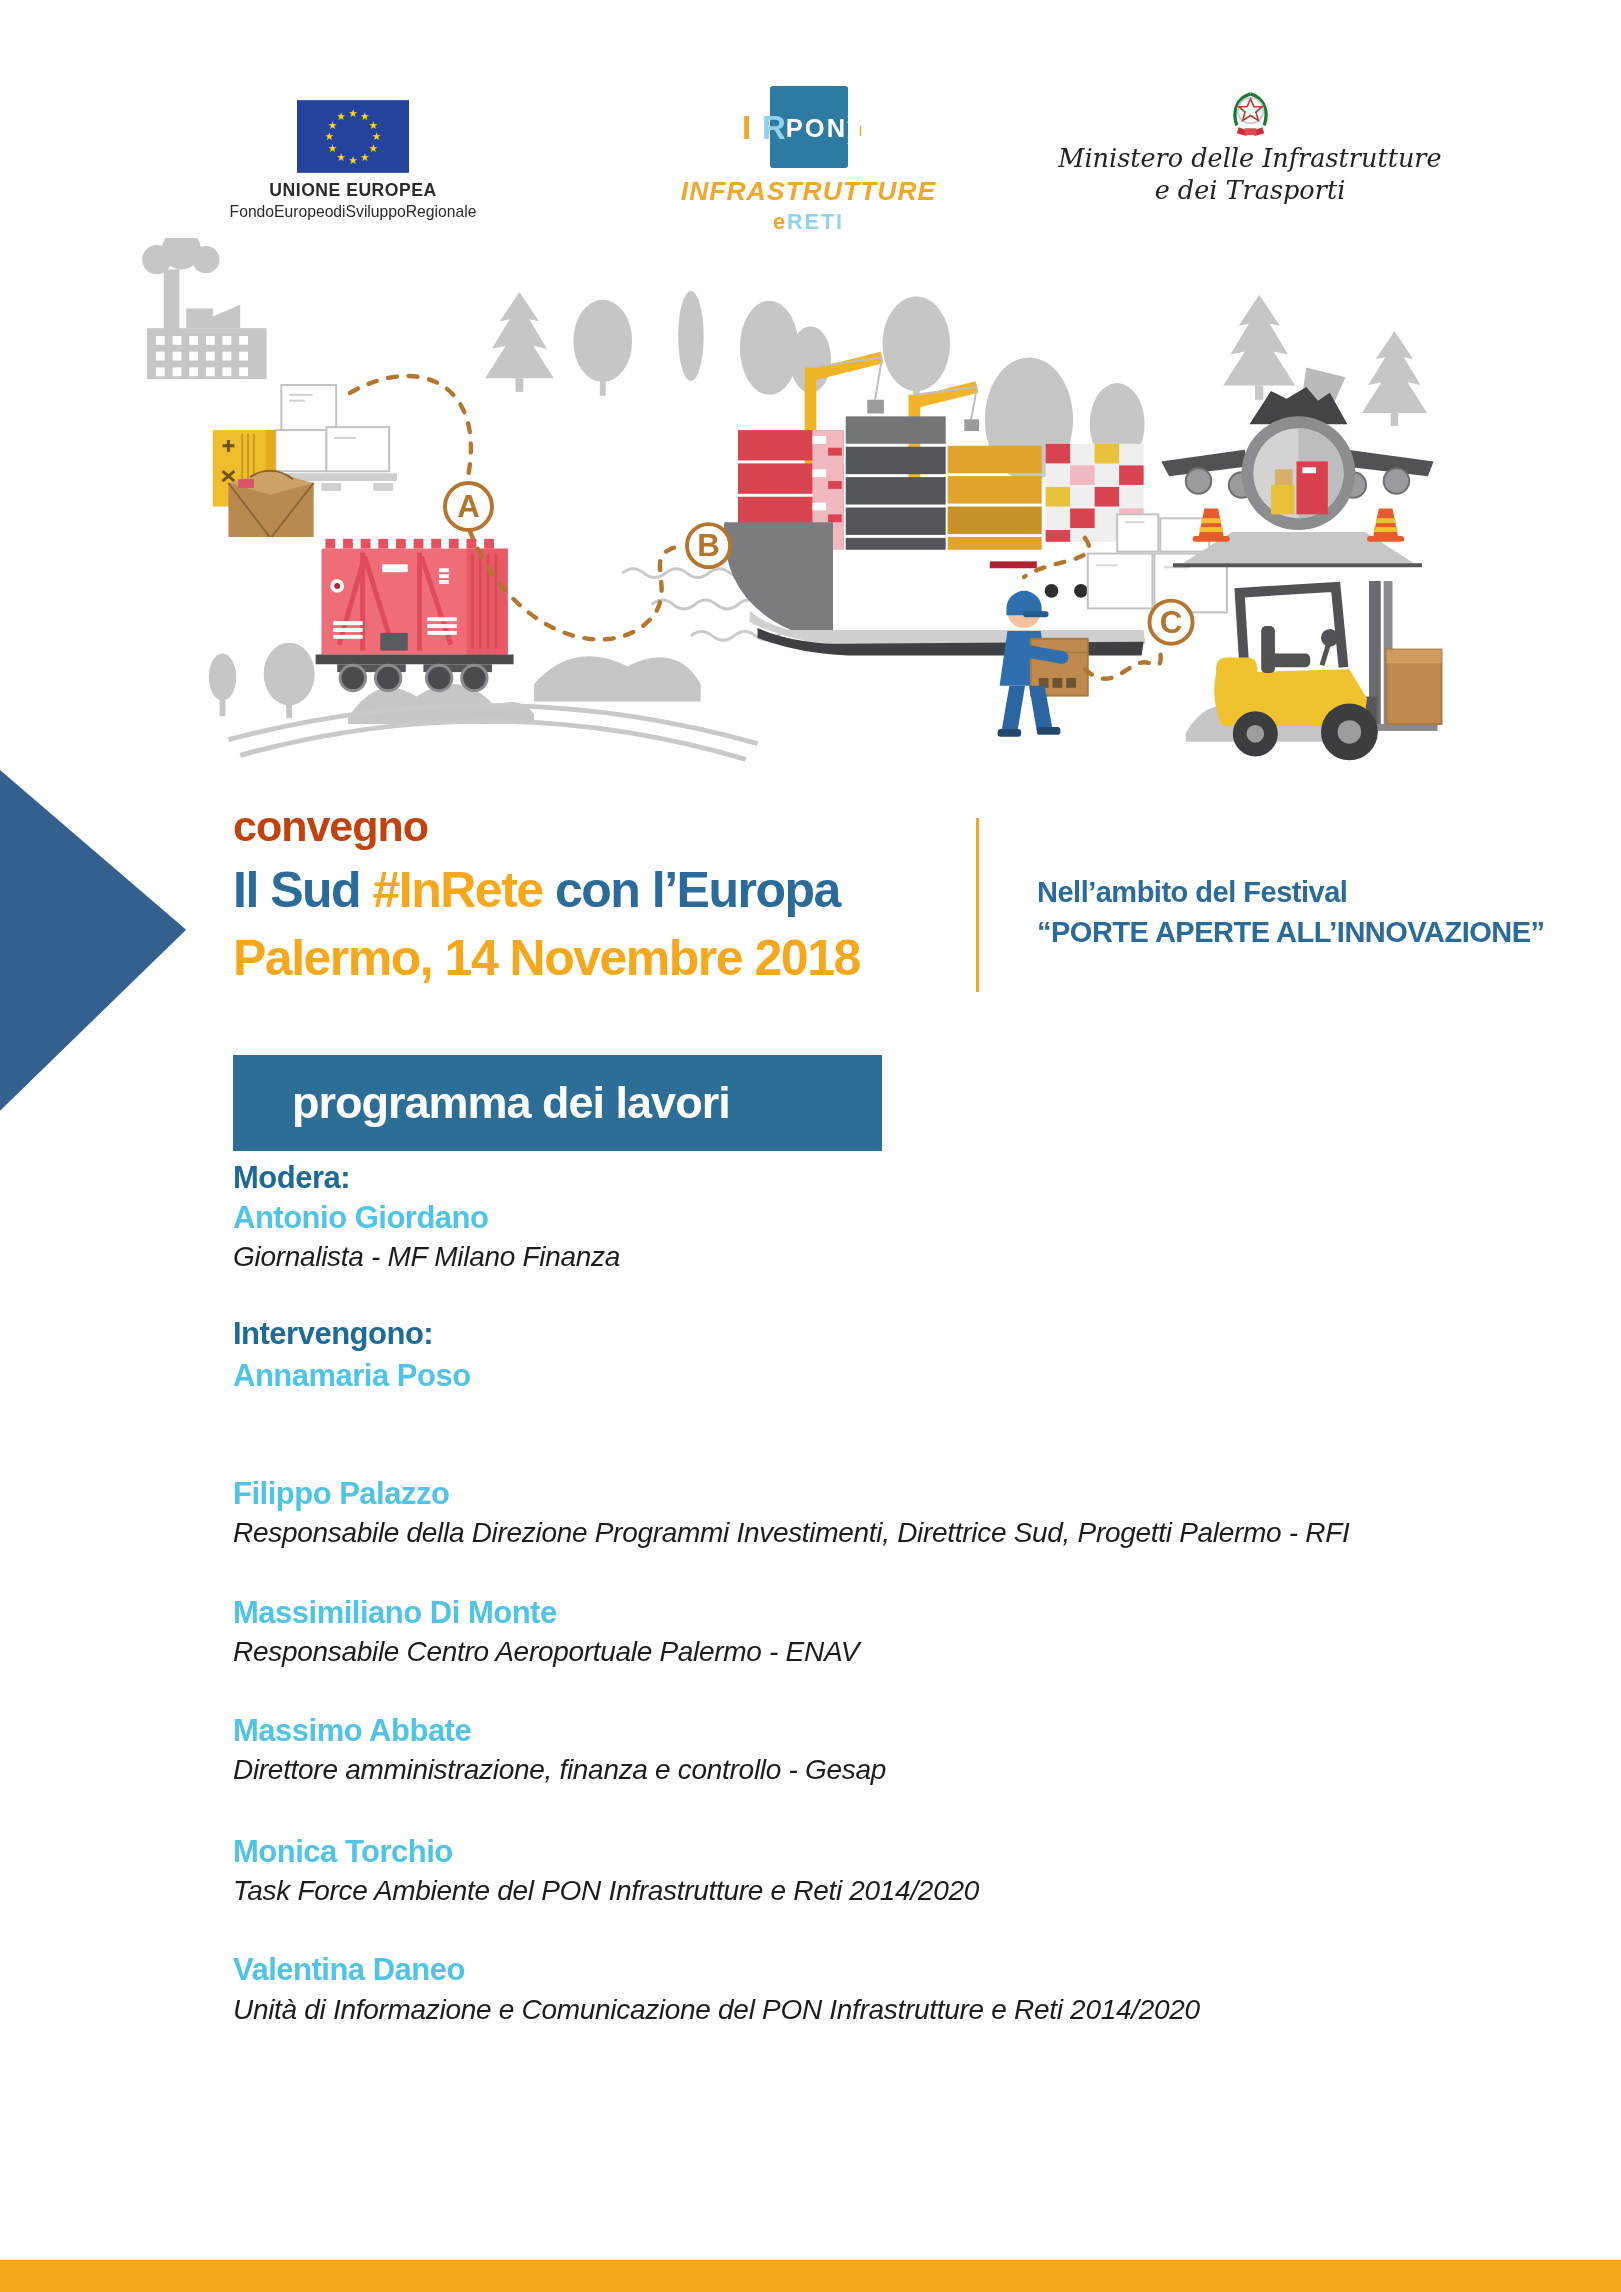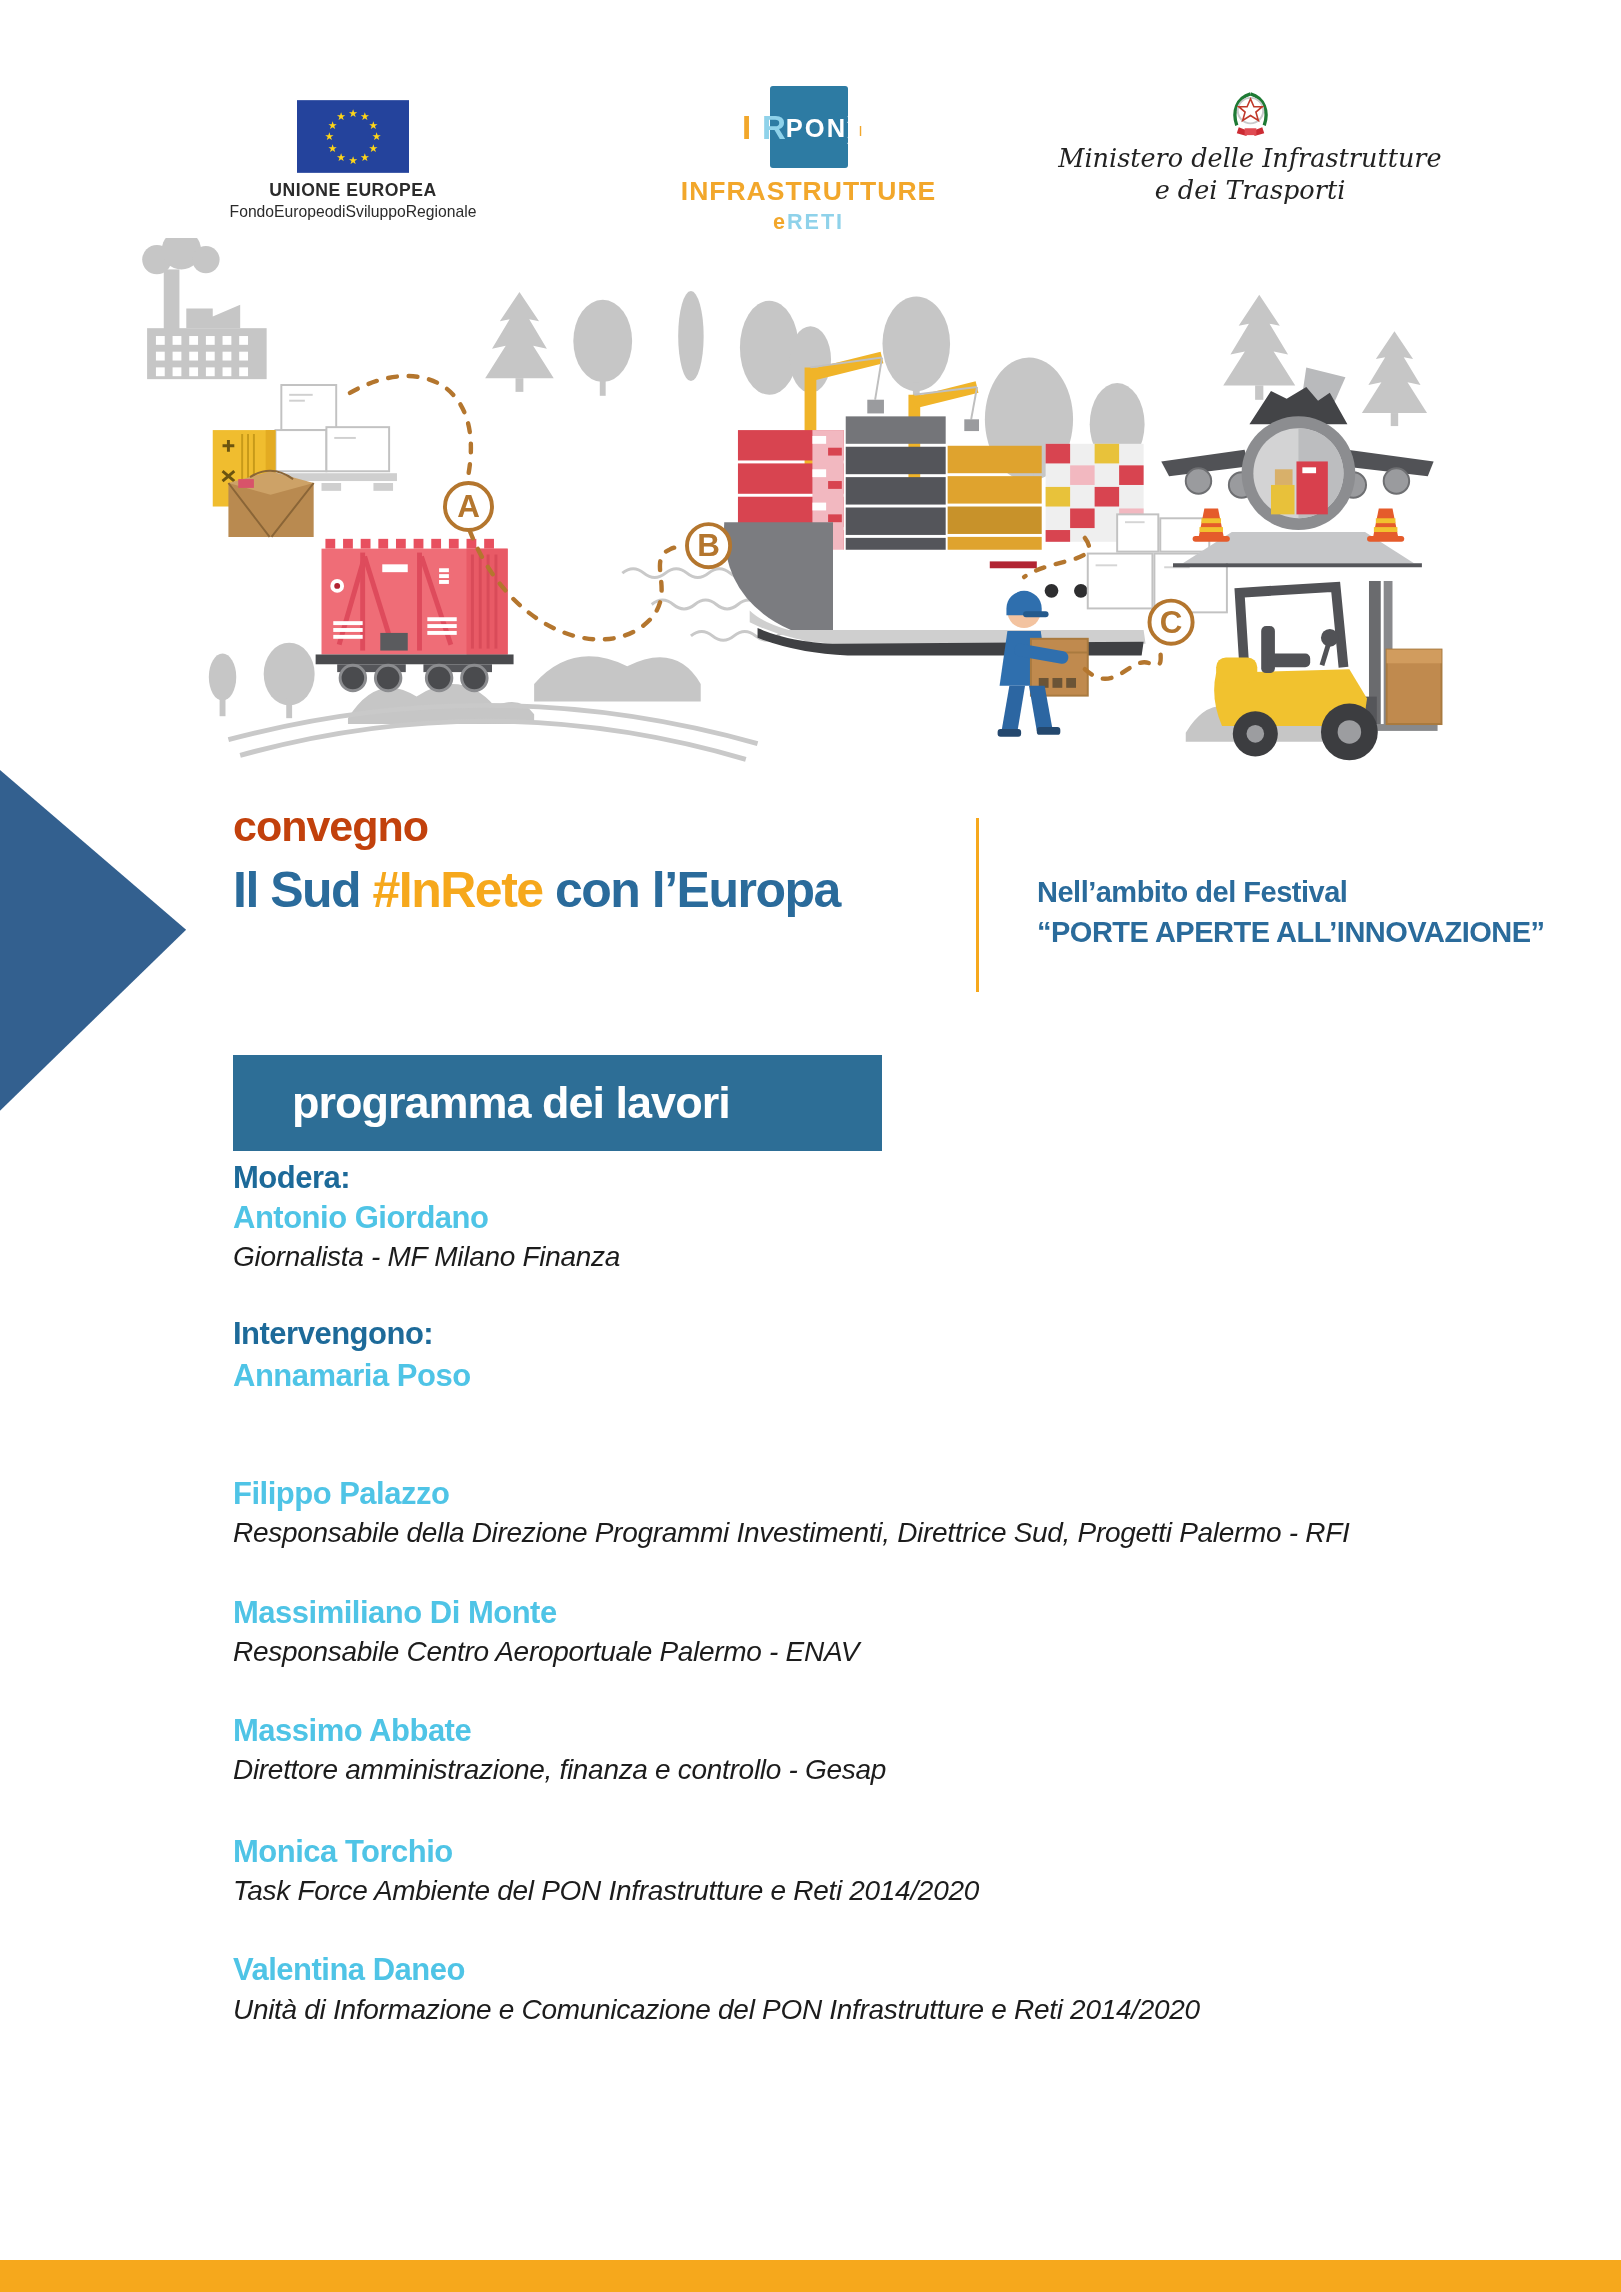--- a/index.html
+++ b/index.html
@@ -16,21 +16,21 @@
   .logo-pon{left:676px;top:86px;width:265px;text-align:center;}
   .pon-square{width:78px;height:82px;margin:0 auto;background:#2d7ba3;border-radius:2.9px;
               display:flex;flex-direction:row;align-items:center;justify-content:center;line-height:1;}
   .pon-ier{font-weight:700;}
   .pon-ier .i{color:#f2a72b;font-size:33px;}
   .pon-ier .e{color:#ffffff;font-size:19.6px;}
   .pon-ier .r{color:#8fd2ea;font-size:33px;}
   .pon-pon{color:#ffffff;font-weight:700;font-size:25.5px;letter-spacing:2px;margin-top:2.9px;}
   .pon-years{color:#ffffff;font-size:10.8px;margin-top:5.9px;letter-spacing:1px;}
   .pon-years .sep{color:#f2a72b;font-weight:700;}
-  .pon-l1{margin-top:7.8px;color:#f2a72b;font-weight:700;font-size:26.5px;letter-spacing:1px;}
+  .pon-l1{margin-top:7.8px;color:#f2a72b;font-weight:700;font-size:26.5px;letter-spacing:1px;font-style:italic;}
   .pon-l2{margin-top:2px;font-weight:700;font-size:21.6px;letter-spacing:2px;}
   .pon-l2 .e{color:#f2a72b;}
   .pon-l2 .rest{color:#8fd2ea;}
 
   .logo-min{left:1044px;top:90px;width:412px;text-align:center;color:#222;}
   .logo-min .emblem{display:block;margin:0 auto;}
   .logo-min .l1,.logo-min .l2{font-family:"DejaVu Serif", serif;font-style:italic;font-size:25.5px;line-height:1.25;}
 
   
   .arrow-left{left:0;top:757px;}
@@ -442,20 +442,21 @@
   <svg class="abs arrow-left" width="191" height="358" viewBox="0 0 195 365">
     <polygon points="0,13 190,176 0,361" fill="#33608f"></polygon>
   </svg>
 
   <div class="abs kicker">convegno</div>
 
   <div class="abs title-line">
     <span>Il Sud </span><span class="hl">#InRete</span><span> con l’Europa</span>
   </div>
 
+  <div class="abs palermo">Palermo, 14 Novembre 2018</div>
 
   <div class="abs divider"></div>
 
   <div class="abs festival">
     <div>Nell’ambito del Festival</div>
     <div>“PORTE APERTE ALL’INNOVAZIONE”</div>
   </div>
 
   <div class="abs banner">
     <span>programma dei lavori</span>

